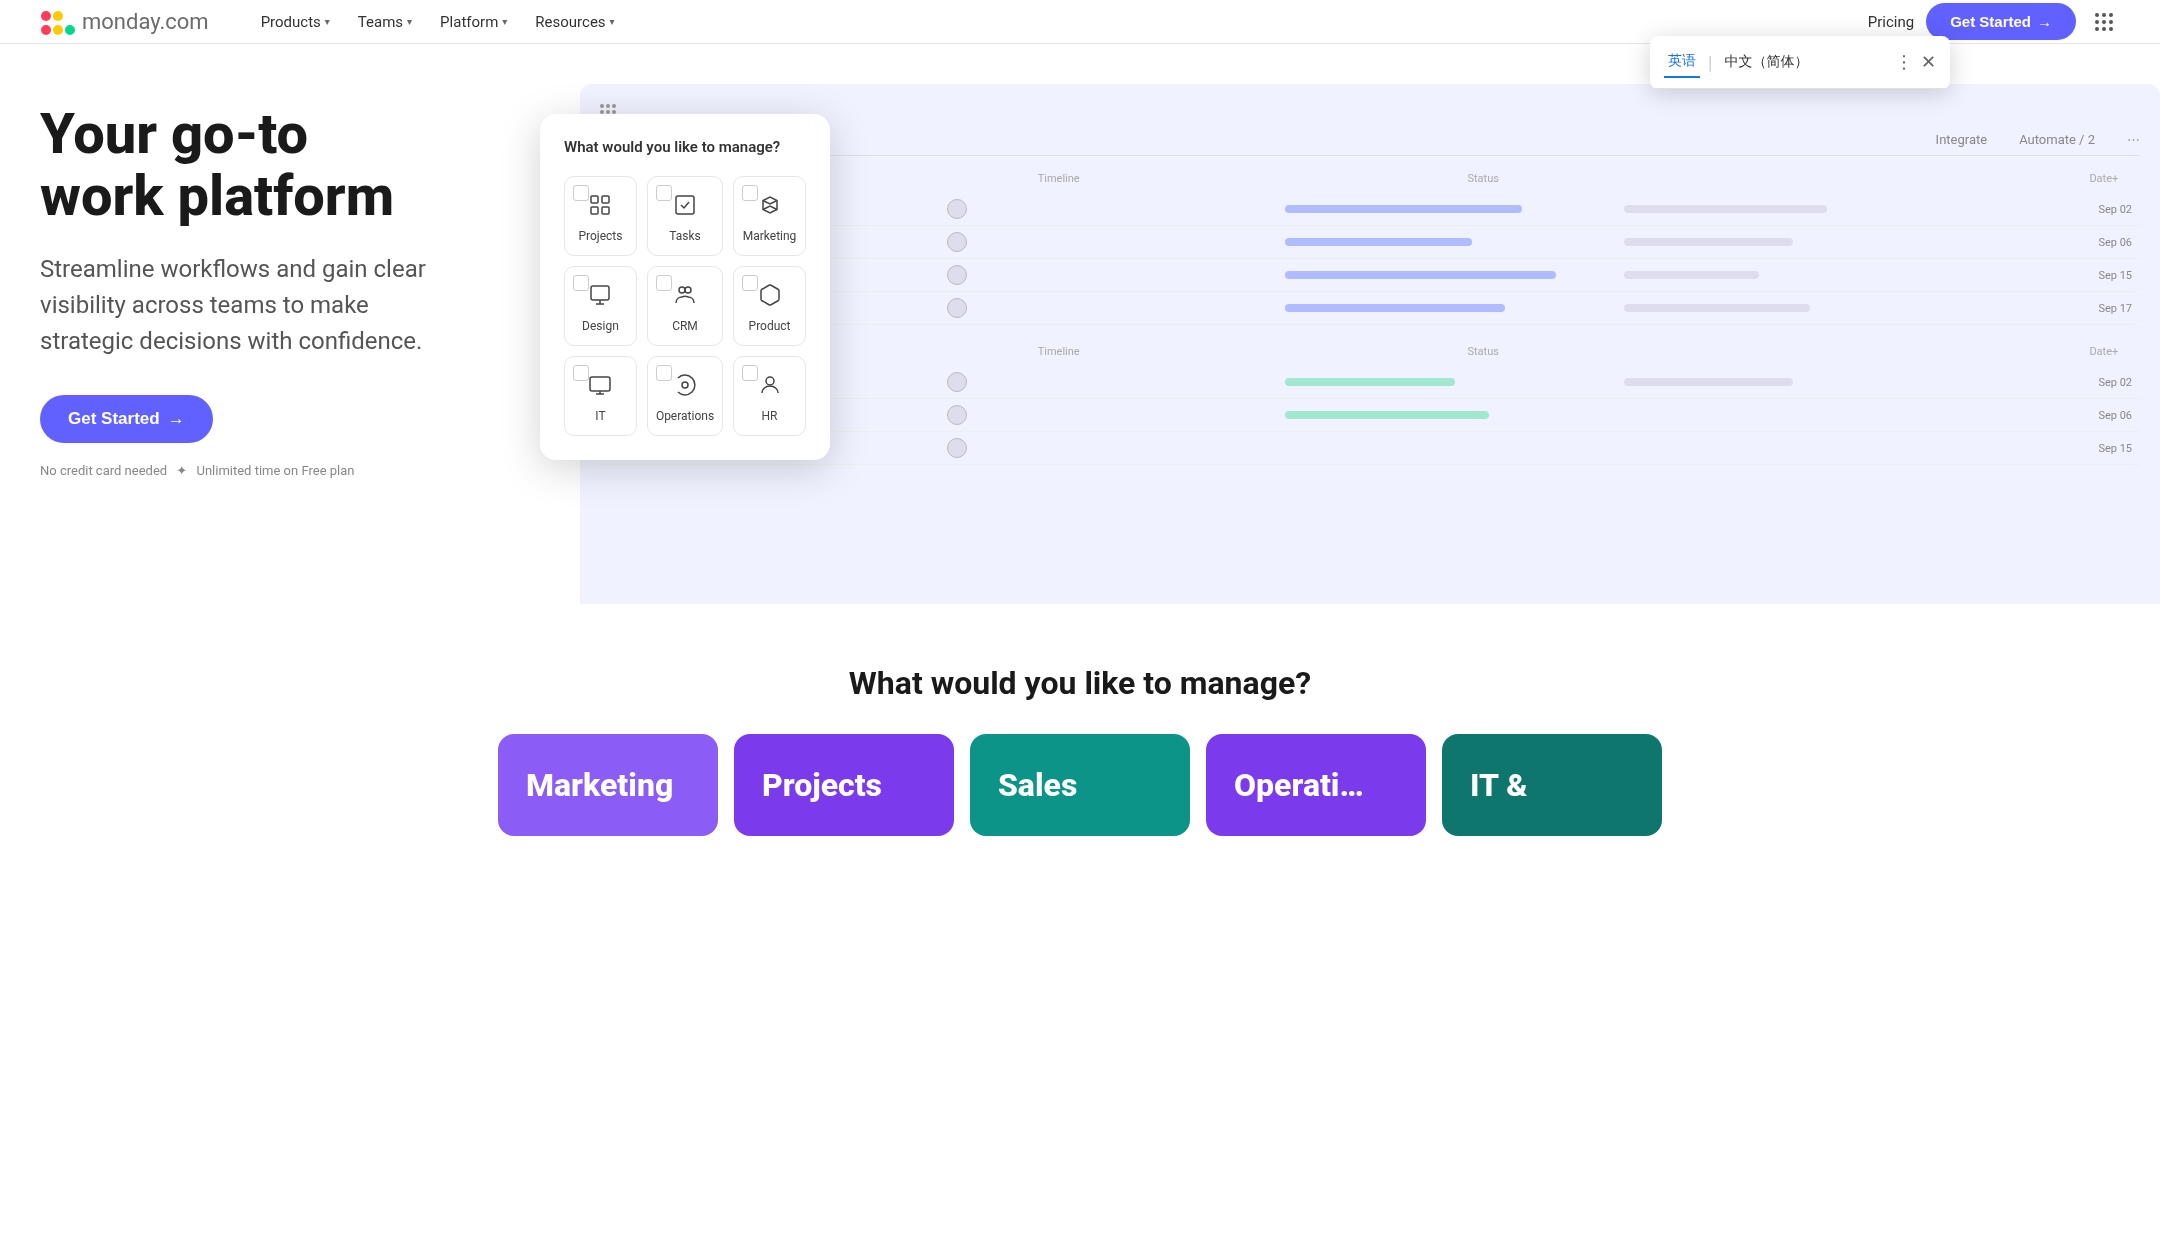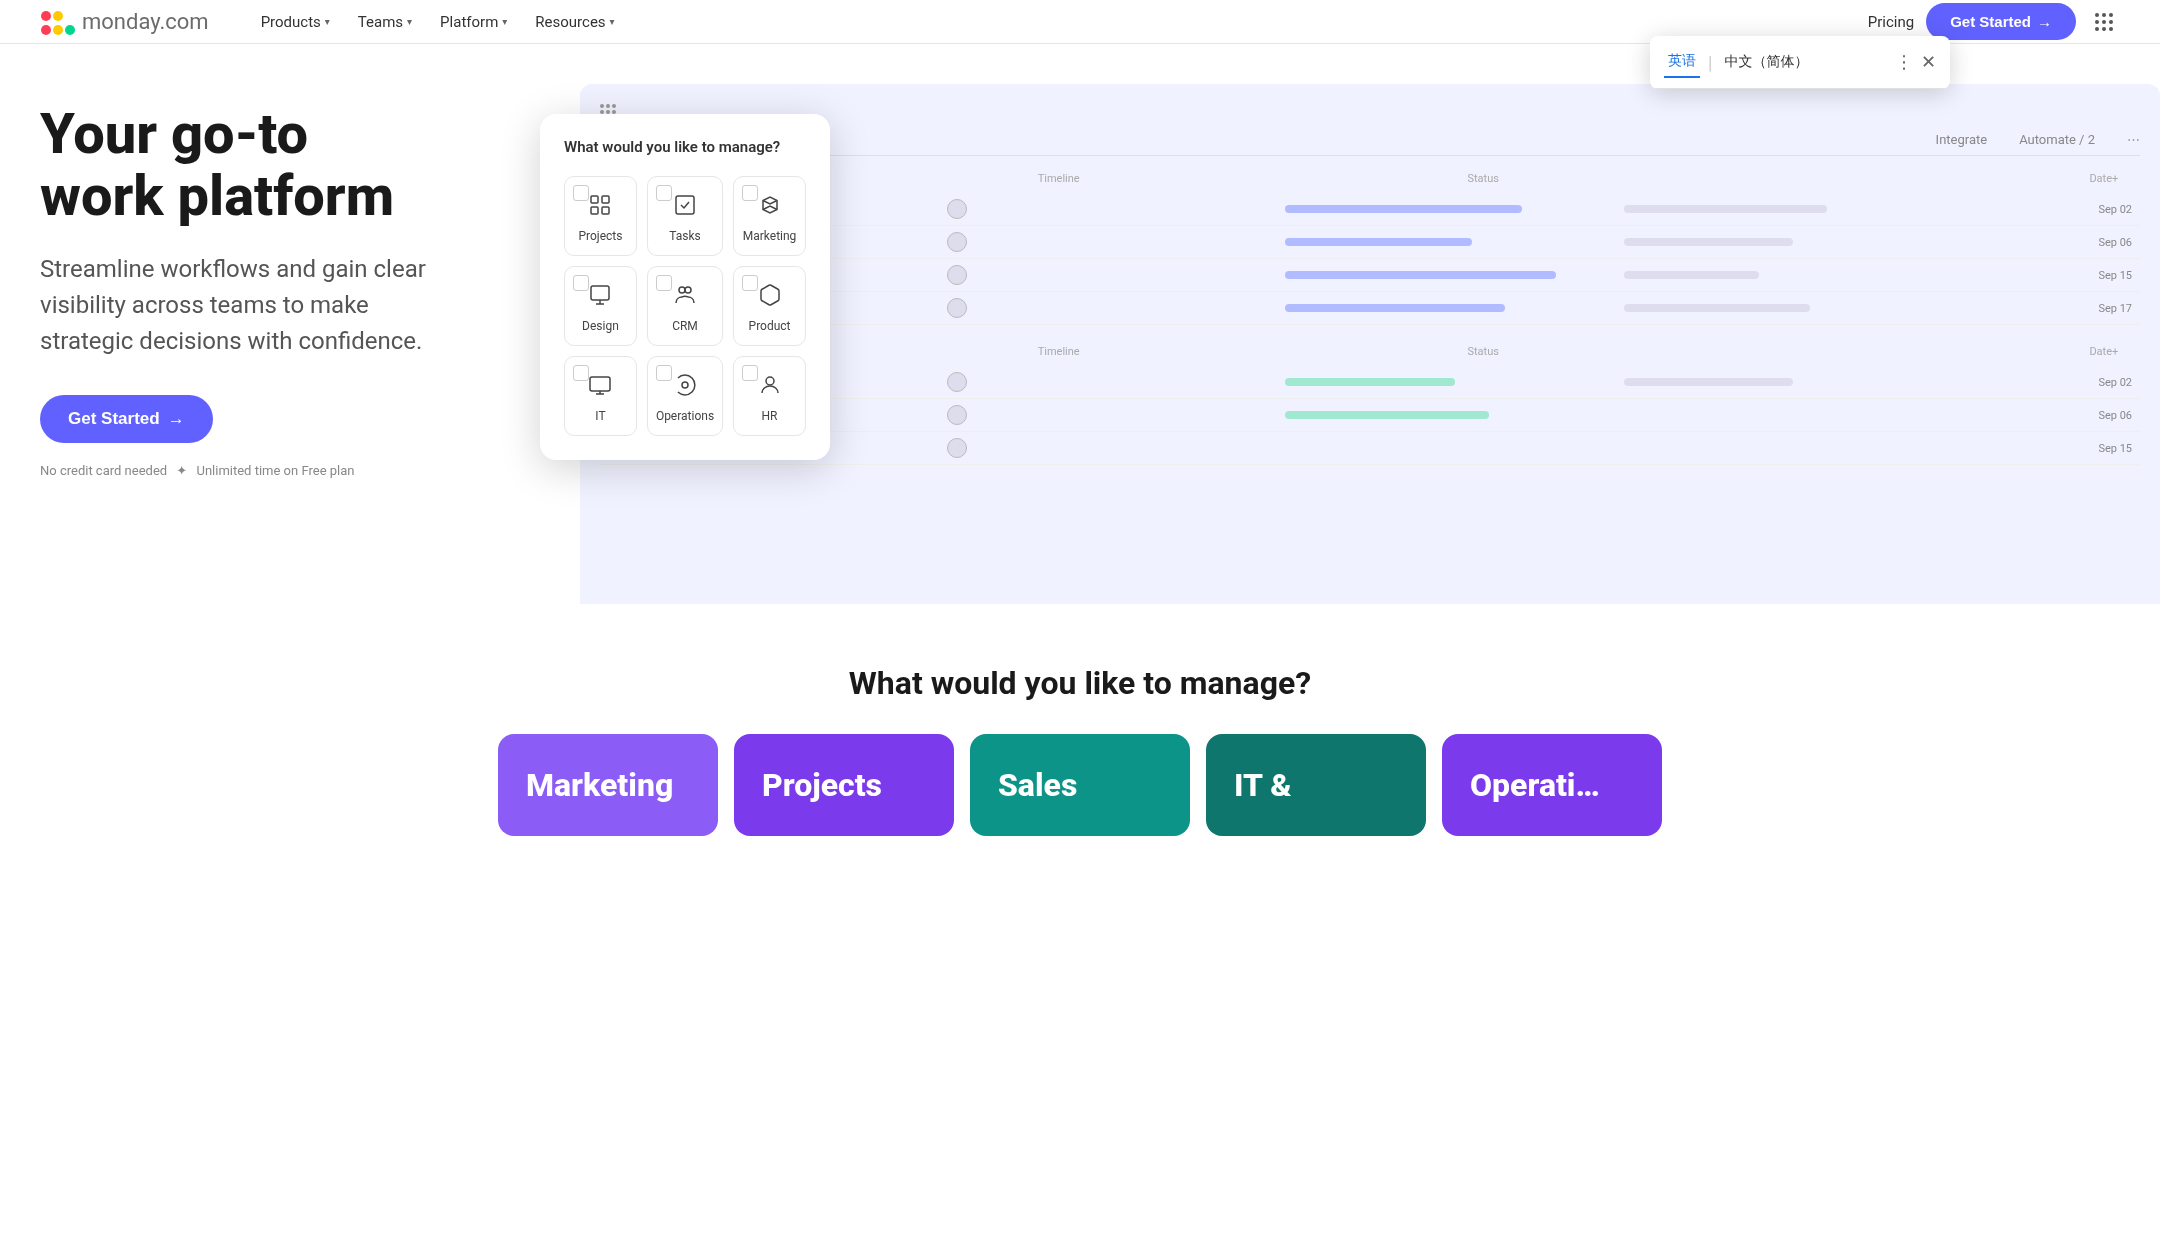--- a/index.html
+++ b/index.html
@@ -683,20 +683,20 @@
   <div class="category-cards">
     <div class="category-card card-marketing">
       <span class="category-card-title">Marketing</span>
     </div>
     <div class="category-card card-projects">
       <span class="category-card-title">Projects</span>
     </div>
     <div class="category-card card-sales">
       <span class="category-card-title">Sales</span>
     </div>
+    <div class="category-card card-operations">
+      <span class="category-card-title">Operati…</span>
+    </div>
     <div class="category-card card-it">
       <span class="category-card-title">IT &amp;</span>
     </div>
-    <div class="category-card card-operations">
-      <span class="category-card-title">Operati…</span>
-    </div>
   </div>
 </div>
 
 </body></html>

